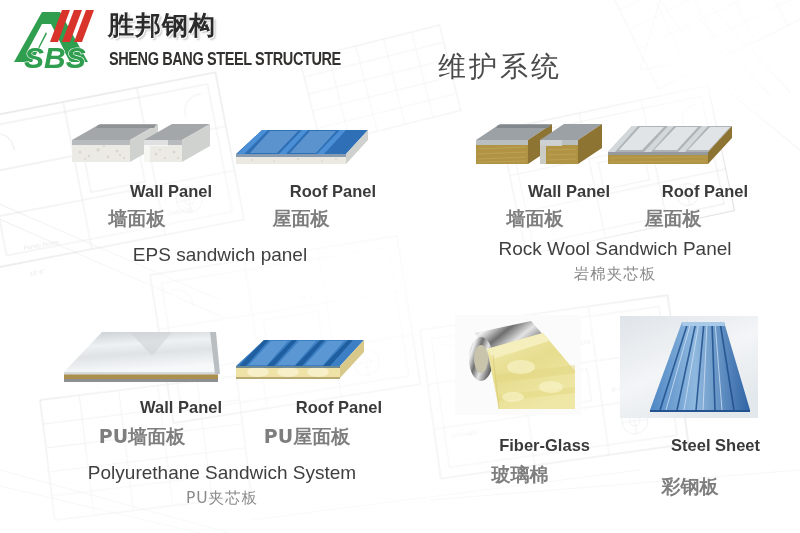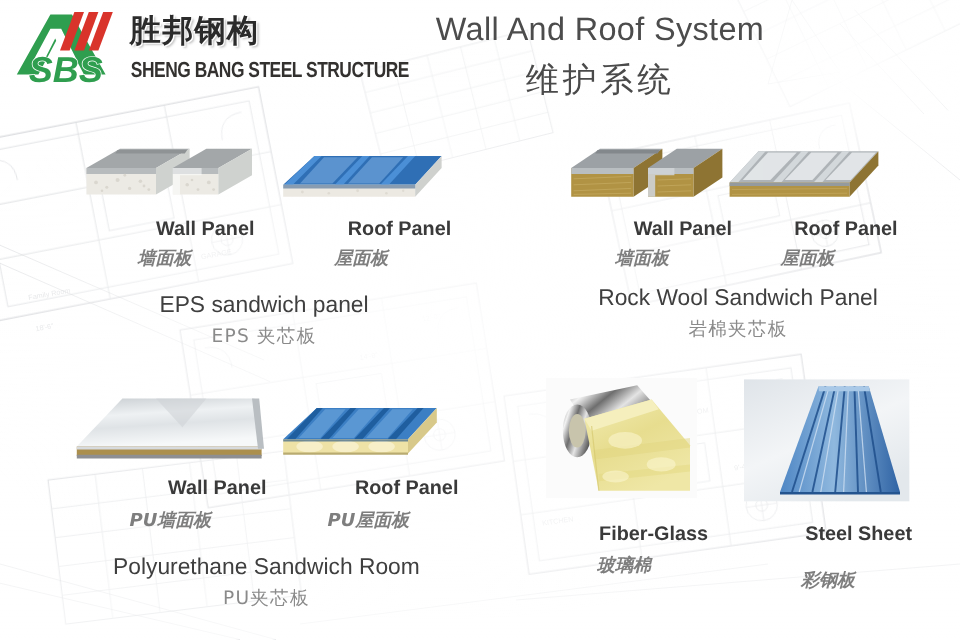--- a/index.html
+++ b/index.html
@@ -89,25 +89,24 @@
     text-align: right;
     font-size: 16.5px;
     font-weight: bold;
     color: #3a3a3a;
     white-space: nowrap;
   }
   .lbl-cn {
     position: absolute;
     text-align: center;
     font-family: "DejaVu Sans", sans-serif;
-    font-size: 15px;
+    font-size: 19px;
     font-weight: bold;
     color: #7e7e7e;
     white-space: nowrap;
-    font-style: italic;
   }
   .grp-en {
     position: absolute;
     text-align: center;
     font-size: 19px;
     color: #3f3f3f;
     white-space: nowrap;
   }
   .grp-cn {
     position: absolute;
@@ -199,21 +198,20 @@
         <path d="M62 4 L70 4 L58 36 L50 36 Z"></path>
         <path d="M74 4 L82 4 L70 36 L62 36 Z"></path>
       </g>
       <text x="12" y="62" font-family="Liberation Sans, sans-serif" font-size="30" font-weight="bold" font-style="italic" fill="#2f9e4f" stroke="#ffffff" stroke-width="1.2" paint-order="stroke">SBS</text>
     </svg>
     <div class="logo-cn">胜邦钢构</div>
     <div class="logo-en">SHENG BANG STEEL STRUCTURE</div>
   </div>
 
   <div class="title-block">
-    <div class="title-en">Wall And Roof System</div>
     <div class="title-cn">维护系统</div>
   </div>
 
   <svg class="art" style="left:62px; top:112px;" width="150" height="72" viewBox="0 0 150 72">
     <g>
       <path d="M10 28 L38 12 L96 12 L68 28 Z" fill="#a3a7a9"></path>
       <path d="M10 28 L68 28 L68 50 L10 50 Z" fill="#eceae4"></path>
       <path d="M68 28 L96 12 L96 34 L68 50 Z" fill="#cfd2cf"></path>
       <path d="M10 28 L68 28 L68 33 L10 33 Z" fill="#b7bbbd"></path>
       <g fill="#d7d4cc" opacity="0.85">
@@ -268,21 +266,20 @@
     </g>
   </svg>
 
   <div class="lbl-en" style="left:62px; top:182px; width:150px;">Wall Panel</div>
   <div class="lbl-cn" style="left:62px; top:206px; width:150px;">墙面板</div>
 
   <div class="lbl-en" style="left:226px; top:182px; width:150px;">Roof Panel</div>
   <div class="lbl-cn" style="left:226px; top:206px; width:150px;">屋面板</div>
 
   <div class="grp-en" style="left:60px; top:244px; width:320px;">EPS sandwich panel</div>
-  <div class="grp-cn" style="left:60px; top:270px; width:320px;">EPS 夹芯板</div>
 
   <svg class="art" style="left:470px; top:114px;" width="136" height="74" viewBox="0 0 136 74">
     <g>
       <path d="M6 26 L30 10 L82 10 L58 26 Z" fill="#9ca1a5"></path>
       <path d="M6 26 L58 26 L58 50 L6 50 Z" fill="#b19344"></path>
       <path d="M58 26 L82 10 L82 34 L58 50 Z" fill="#8e7433"></path>
       <path d="M6 26 L58 26 L58 31 L6 31 Z" fill="#b9bec1"></path>
       <g stroke="#c7ac63" stroke-width="0.8" opacity="0.7">
         <path d="M8 35 L56 33 M8 40 L56 38 M8 45 L56 43 M8 48 L56 47"></path>
       </g>
@@ -369,21 +366,21 @@
     <path d="M6 34 L110 34 L110 36 L6 36 Z" fill="#1b4e85" opacity="0.6"></path>
     <path d="M6 45 L110 45 L110 47 L6 47 Z" fill="#b9ab70"></path>
   </svg>
 
   <div class="lbl-en" style="left:62px; top:398px; width:160px;">Wall Panel</div>
   <div class="lbl-cn" style="left:62px; top:424px; width:160px;">PU墙面板</div>
 
   <div class="lbl-en" style="left:232px; top:398px; width:150px;">Roof Panel</div>
   <div class="lbl-cn" style="left:232px; top:424px; width:150px;">PU屋面板</div>
 
-  <div class="grp-en" style="left:52px; top:462px; width:340px;">Polyurethane Sandwich Room</div>
+  <div class="grp-en" style="left:52px; top:462px; width:340px;">Polyurethane Sandwich System</div>
   <div class="grp-cn" style="left:52px; top:488px; width:340px;">PU夹芯板</div>
 
   <svg class="art" style="left:455px; top:315px;" width="126" height="100" viewBox="0 0 126 100">
     <defs>
       <linearGradient id="foil" x1="0" y1="0" x2="1" y2="0.6">
         <stop offset="0%" stop-color="#8e8e8e"></stop>
         <stop offset="22%" stop-color="#f2f2f2"></stop>
         <stop offset="45%" stop-color="#6e6e6e"></stop>
         <stop offset="68%" stop-color="#e4e4e4"></stop>
         <stop offset="100%" stop-color="#5c5c5c"></stop>

